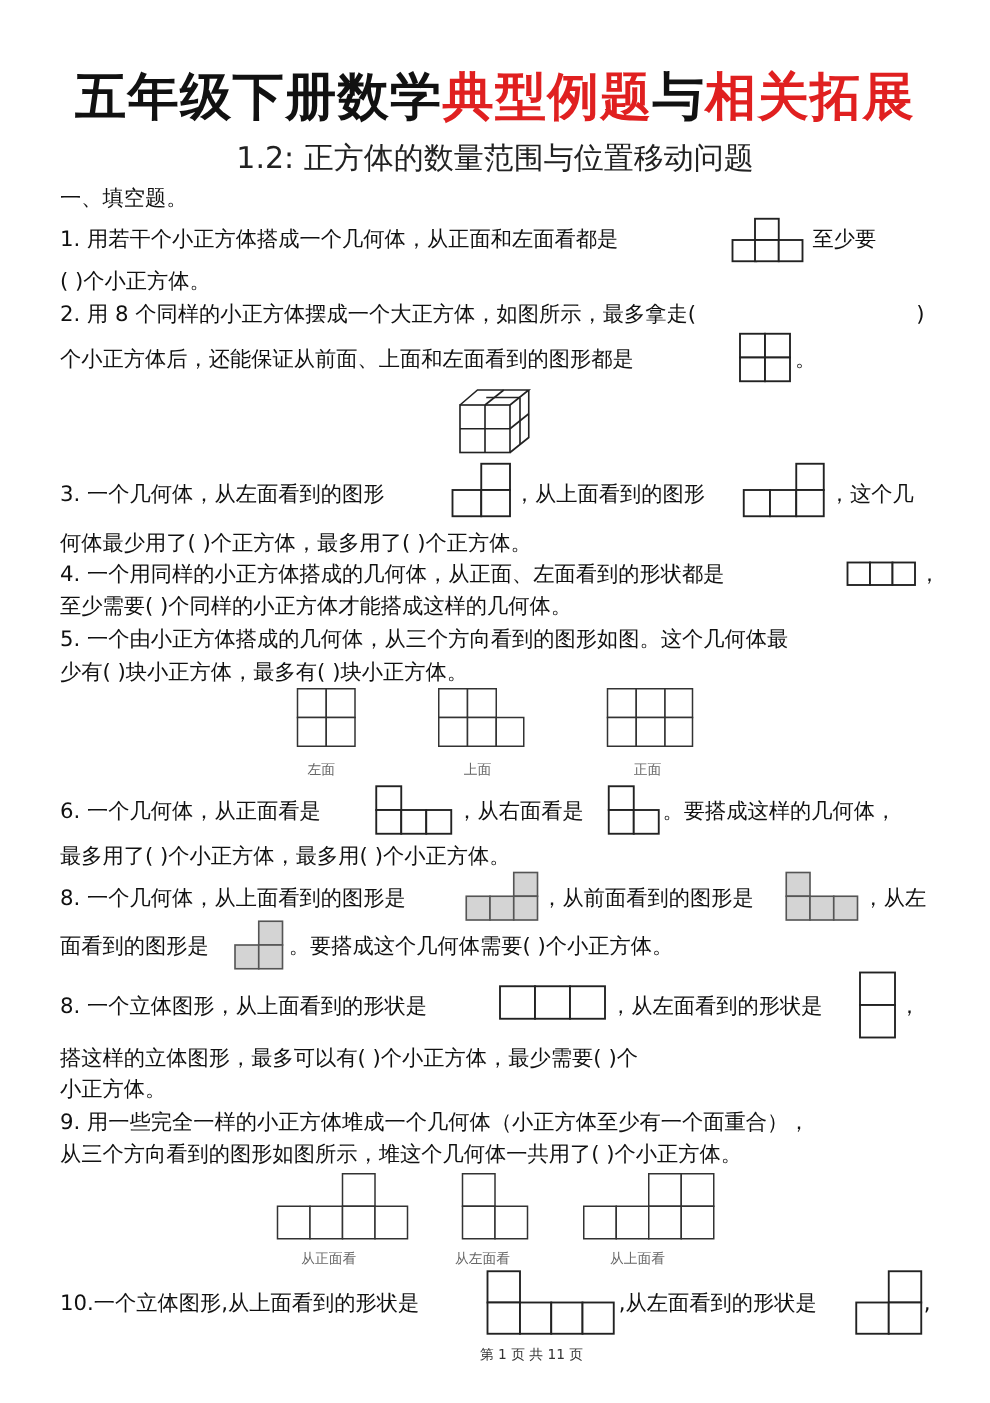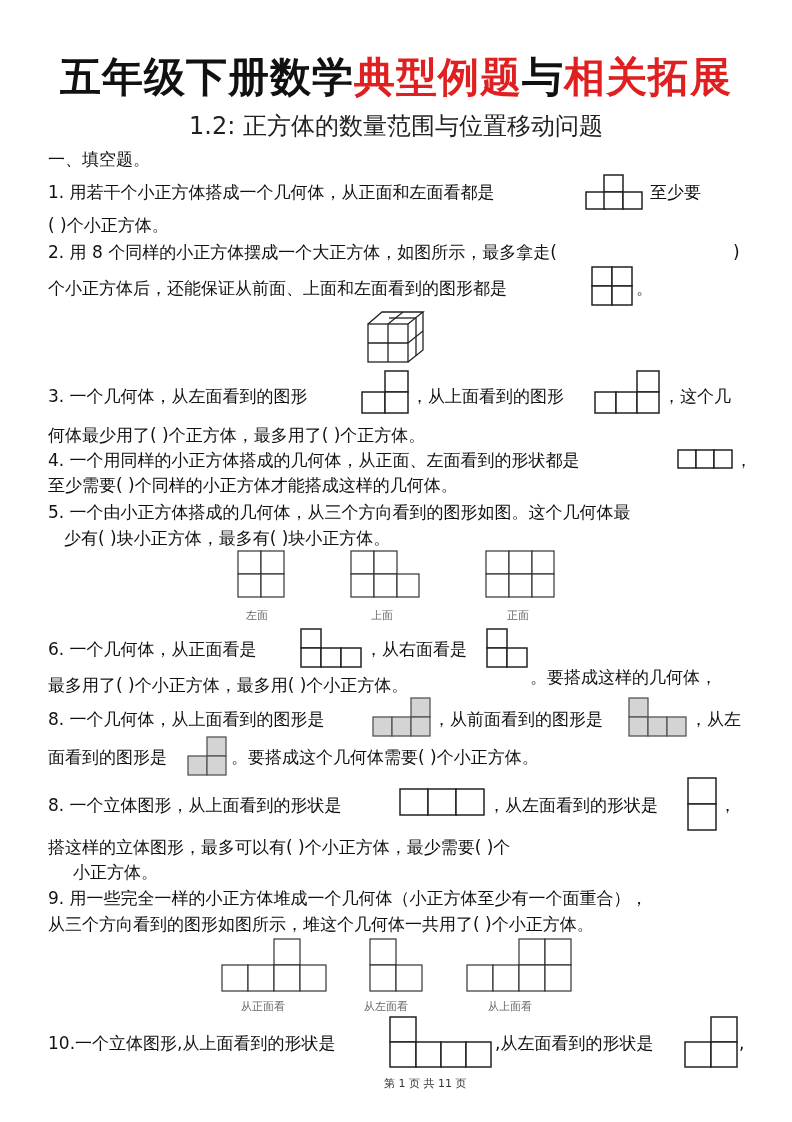--- a/index.html
+++ b/index.html
@@ -80,21 +80,21 @@
 <div class="abs line" style="left:48px; top:449px;">4. 一个用同样的小正方体搭成的几何体，从正面、左面看到的形状都是</div>
 <svg style="left:677px; top:449px;" width="56" height="20">
   <rect class="cell" x="1" y="1" width="18" height="18"></rect>
   <rect class="cell" x="19" y="1" width="18" height="18"></rect>
   <rect class="cell" x="37" y="1" width="18" height="18"></rect>
 </svg>
 <div class="abs line" style="left:735px; top:449px;">，</div>
 <div class="abs line" style="left:48px; top:474px;">至少需要(          )个同样的小正方体才能搭成这样的几何体。</div>
 
 <div class="abs line" style="left:48px; top:501px;text-align:right;">5. 一个由小正方体搭成的几何体，从三个方向看到的图形如图。这个几何体最</div>
-<div class="abs line" style="left:64px; top:527px;">少有(          )块小正方体，最多有(          )块小正方体。</div>
+<div class="abs line" style="left:48px; top:527px;">少有(          )块小正方体，最多有(          )块小正方体。</div>
 <svg style="left:237px; top:550px;" width="48" height="48">
   <rect class="tcell" x="1" y="1" width="23" height="23"></rect>
   <rect class="tcell" x="24" y="1" width="23" height="23"></rect>
   <rect class="tcell" x="1" y="24" width="23" height="23"></rect>
   <rect class="tcell" x="24" y="24" width="23" height="23"></rect>
 </svg>
 <svg style="left:350px; top:550px;" width="70" height="48">
   <rect class="tcell" x="1" y="1" width="23" height="23"></rect>
   <rect class="tcell" x="24" y="1" width="23" height="23"></rect>
   <rect class="tcell" x="1" y="24" width="23" height="23"></rect>
@@ -119,21 +119,21 @@
   <rect class="cell" x="1" y="20" width="20" height="19"></rect>
   <rect class="cell" x="21" y="20" width="20" height="19"></rect>
   <rect class="cell" x="41" y="20" width="20" height="19"></rect>
 </svg>
 <div class="abs line" style="left:365px; top:638px;">，从右面看是</div>
 <svg style="left:486px; top:628px;" width="42" height="40">
   <rect class="cell" x="1" y="1" width="20" height="19"></rect>
   <rect class="cell" x="1" y="20" width="20" height="19"></rect>
   <rect class="cell" x="21" y="20" width="20" height="19"></rect>
 </svg>
-<div class="abs line" style="left:530px; top:638px;margin-top:28px;">。要搭成这样的几何体，</div>
+<div class="abs line" style="left:530px; top:638px;">。要搭成这样的几何体，</div>
 <div class="abs line" style="left:48px; top:674px;">最多用了(          )个小正方体，最多用(          )个小正方体。</div>
 
 <div class="abs line" style="left:48px; top:708px;">8. 一个几何体，从上面看到的图形是</div>
 <svg style="left:372px; top:697px;" width="60" height="40">
   <rect class="gcell" x="39" y="1" width="19" height="19"></rect>
   <rect class="gcell" x="1" y="20" width="19" height="19"></rect>
   <rect class="gcell" x="20" y="20" width="19" height="19"></rect>
   <rect class="gcell" x="39" y="20" width="19" height="19"></rect>
 </svg>
 <div class="abs line" style="left:433px; top:708px;">，从前面看到的图形是</div>
@@ -158,21 +158,21 @@
   <rect class="cell" x="29" y="1" width="28" height="26"></rect>
   <rect class="cell" x="57" y="1" width="28" height="26"></rect>
 </svg>
 <div class="abs line" style="left:488px; top:794px;">，从左面看到的形状是</div>
 <svg style="left:687px; top:777px;" width="30" height="54">
   <rect class="cell" x="1" y="1" width="28" height="26"></rect>
   <rect class="cell" x="1" y="27" width="28" height="26"></rect>
 </svg>
 <div class="abs line" style="left:719px; top:794px;">，</div>
 <div class="abs line" style="left:48px; top:836px;">搭这样的立体图形，最多可以有(          )个小正方体，最少需要(          )个</div>
-<div class="abs line" style="left:48px; top:861px;margin-left:25px;">小正方体。</div>
+<div class="abs line" style="left:48px; top:861px;">小正方体。</div>
 
 <div class="abs line" style="left:48px; top:887px;">9. 用一些完全一样的小正方体堆成一个几何体（小正方体至少有一个面重合），</div>
 <div class="abs line" style="left:48px; top:913px;">从三个方向看到的图形如图所示，堆这个几何体一共用了(          )个小正方体。</div>
 <svg style="left:221px; top:938px;" width="106" height="54">
   <rect class="tcell" x="53" y="1" width="26" height="26"></rect>
   <rect class="tcell" x="1" y="27" width="26" height="26"></rect>
   <rect class="tcell" x="27" y="27" width="26" height="26"></rect>
   <rect class="tcell" x="53" y="27" width="26" height="26"></rect>
   <rect class="tcell" x="79" y="27" width="26" height="26"></rect>
 </svg>

